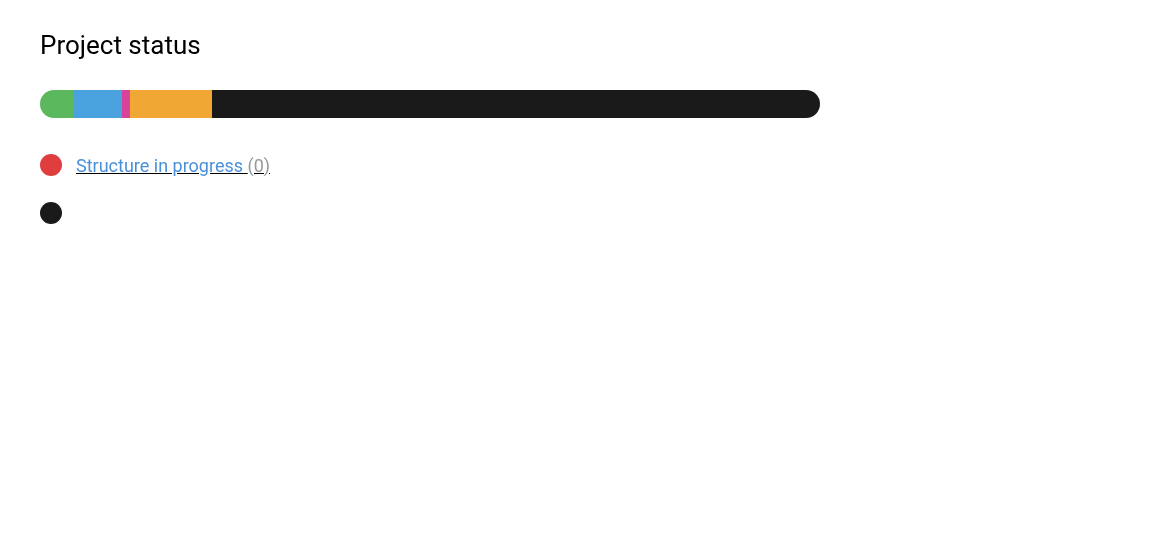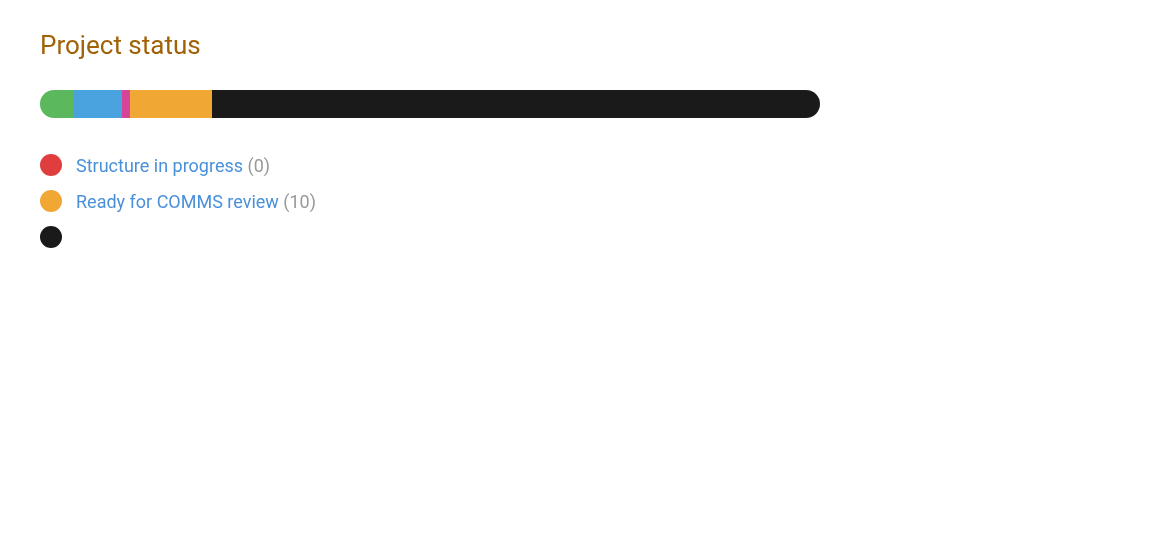--- a/index.html
+++ b/index.html
@@ -12,42 +12,43 @@
       font-family: -apple-system, BlinkMacSystemFont, 'Segoe UI', Roboto, sans-serif;
       background: #ffffff;
       width: 1160px;
       min-height: 542px;
       padding: 30px 40px;
     }
 
     .page-title {
       font-size: 26px;
       font-weight: 400;
-      color: #a16207;
+      color: #000000;
       margin-bottom: 30px;
     }
 
     .progress-bar-container {
       width: 780px;
       height: 28px;
       border-radius: 14px;
       overflow: hidden;
       display: flex;
       margin-bottom: 36px;
     }
 
     .progress-segment {
       height: 100%;
     }
 
     .legend-list {
       list-style: none;
       display: flex;
       flex-direction: column;
-      gap: 14px;
+      gap: 26px;
+      text-decoration: underline;
     }
 
     .legend-item {
       display: flex;
       align-items: center;
       gap: 14px;
       cursor: pointer;
     }
 
     .legend-dot {
@@ -80,19 +81,15 @@
     <div class="progress-segment" style="background-color: rgb(240, 167, 51); width: 10.5%;"></div>
     <div class="progress-segment" style="background-color: rgb(26, 26, 26); width: 77.95%;"></div>
   </div>
 
 <ul class="legend-list" id="legend-list">
 <li class="legend-item">
       <span class="legend-dot" style="background-color: rgb(224, 62, 62);"></span>
       <span class="legend-label">Structure in progress <span class="legend-count">(0)</span></span>
     </li>
     <li class="legend-item">
-      <span class="legend-dot" style="background-color: rgb(240, 167, 51);"></span>
-      <span class="legend-label">Ready for COMMS review <span class="legend-count">(10)</span></span>
-    </li>
-    <li class="legend-item">
       <span class="legend-dot" style="background-color: rgb(26, 26, 26);"></span>
     </li>
   </ul>
 
 </body></html>

